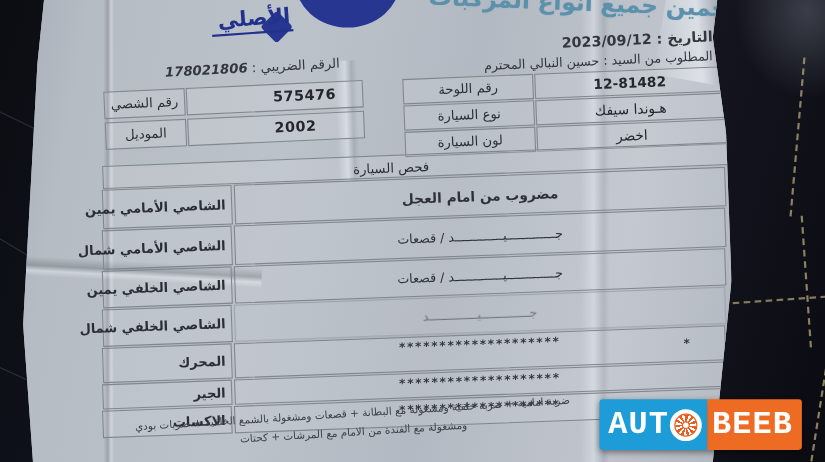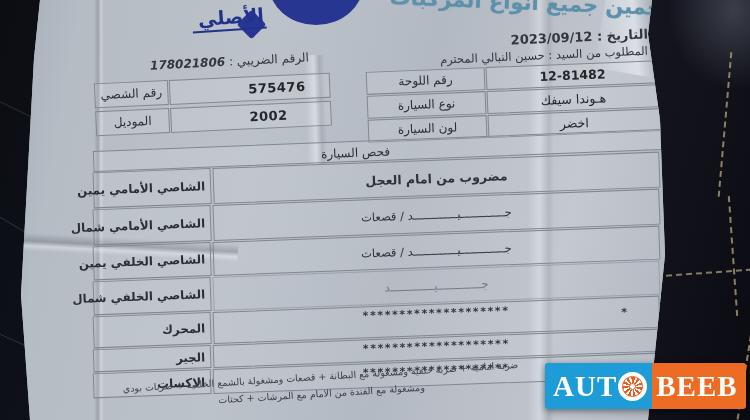--- a/index.html
+++ b/index.html
@@ -79,21 +79,21 @@
   .insp-val.faded{opacity:.5;filter:blur(.4px);}
   .star-stray{position:absolute;right:30px;top:8px;font-size:11px;font-weight:bold;}
   
   .notes{left:98px;top:368px;width:446px;text-align:center;transform:rotate(-3.5deg);
     font-size:9.5px;color:#3c4047;direction:rtl;line-height:17px;white-space:nowrap;}
   
   .autobeeb{position:absolute;left:545px;top:363px;height:46px;display:flex;
     filter:drop-shadow(0 2px 3px rgba(0,0,0,.45));}
   .ab-blue{background:#1e9cd7;display:flex;align-items:center;padding:0 4px 0 8px;border-radius:3px 0 0 3px;}
   .ab-orange{background:#ee6b24;display:flex;align-items:center;padding:0 8px 0 4px;border-radius:0 3px 3px 0;}
-  .ab-txt{color:#fff;font-weight:bold;font-size:29px;letter-spacing:1px;font-family:Liberation Serif, serif;}
+  .ab-txt{color:#fff;font-weight:bold;font-size:29px;letter-spacing:1px;font-family:Liberation Mono, monospace;}
   .wheel{width:29px;height:29px;border-radius:50%;background:#fff;margin:0 1px;
     display:flex;align-items:center;justify-content:center;}
   .wheel-inner{width:21px;height:21px;border-radius:50%;
     background:repeating-conic-gradient(#e85d1f 0deg 16deg,#ffffff 16deg 32deg);
     display:flex;align-items:center;justify-content:center;border:1px solid #e85d1f;box-sizing:border-box;}
   .wheel-hub{width:7px;height:7px;border-radius:50%;background:#fff;border:1px solid #e85d1f;box-sizing:border-box;}
 </style>
 </head>
 <body>
 

